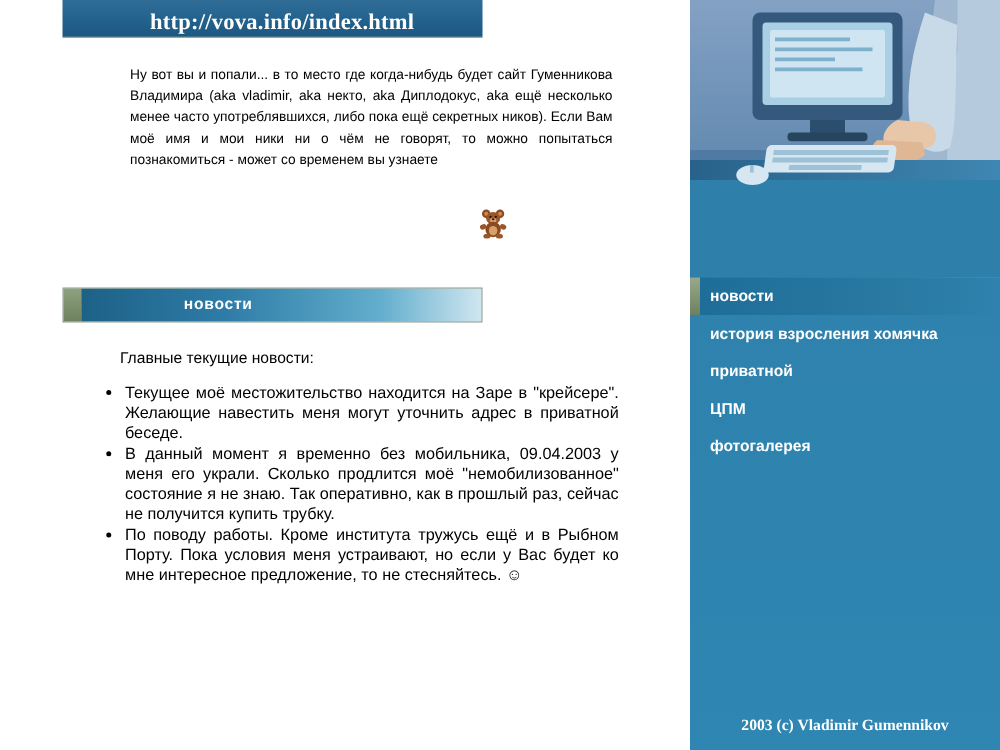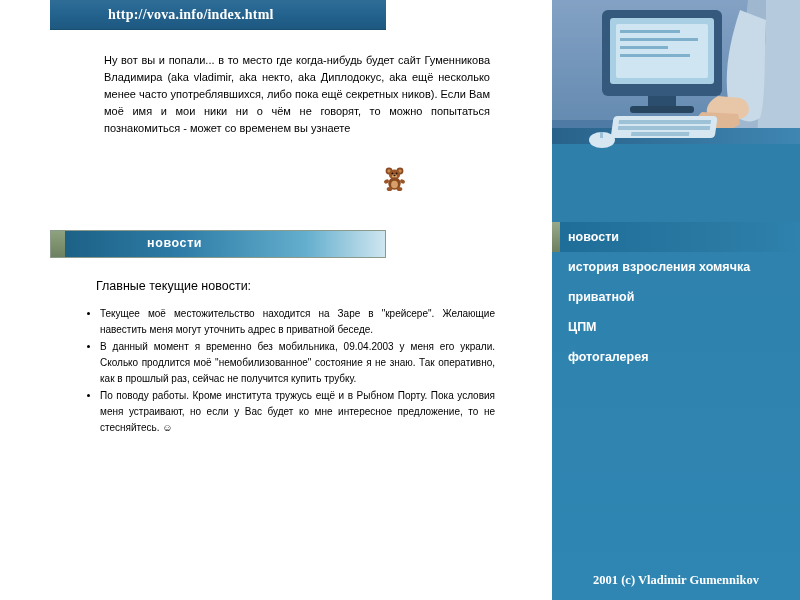--- a/index.html
+++ b/index.html
@@ -27,25 +27,25 @@
 
   .url-bar {
     position: absolute;
     left: 50px; top: 0;
     width: 336px; height: 30px;
     background: linear-gradient(to bottom, #2f6d97 0%, #24648f 45%, #1d5880 100%);
     border-bottom: 1px solid #17506f;
   }
   .url-bar .url-text {
     position: absolute;
-    left: 58px; top: 7px;
+    left: 70px; top: 7px;
     color: #ffffff;
     font-family: "Liberation Serif", serif;
     font-weight: bold;
-    font-size: 14px;
+    font-size: 18px;
     letter-spacing: 0.2px;
   }
 
   .intro {
     position: absolute;
     left: 104px; top: 52px;
     width: 386px;
     font-size: 11px;
     line-height: 17px;
     color: #000000;
@@ -99,21 +99,21 @@
 
   ul.news-list {
     position: absolute;
     left: 70px; top: 306px;
     width: 425px;
     margin: 0;
     padding: 0 0 0 30px;
     list-style: disc;
   }
   ul.news-list li {
-    font-size: 10px;
+    font-size: 13px;
     line-height: 16px;
     color: #000000;
     text-align: justify;
     margin-bottom: 1px;
   }
 
   
   #right {
     position: absolute;
     left: 552px; top: 0;
@@ -280,16 +280,16 @@
         <span>приватной</span>
       </div>
       <div class="nav-item">
         <span>ЦПМ</span>
       </div>
       <div class="nav-item">
         <span>фотогалерея</span>
       </div>
     </div>
 
-    <div class="footer">2001 (c) Vladimir Gumennikov</div>
+    <div class="footer">2003 (c) Vladimir Gumennikov</div>
   </div>
 
 </div>
 
 </body></html>

